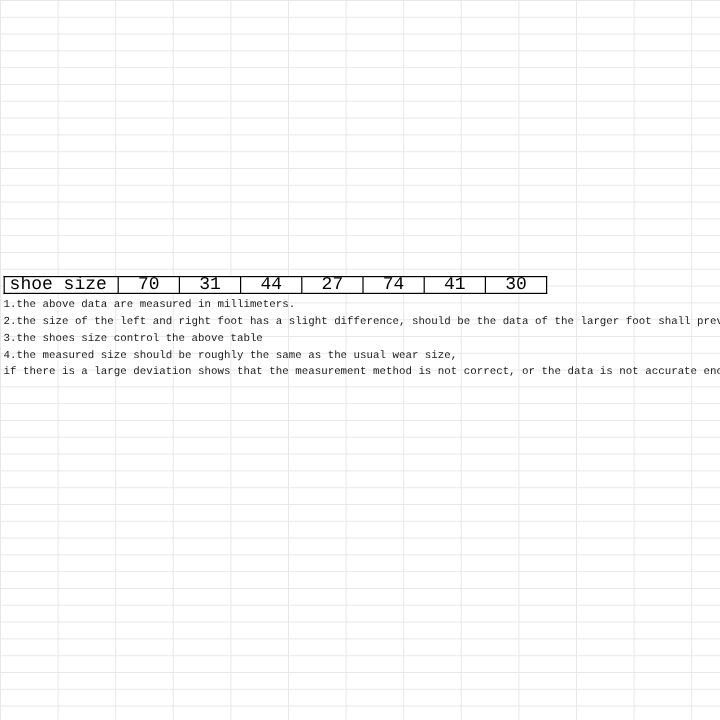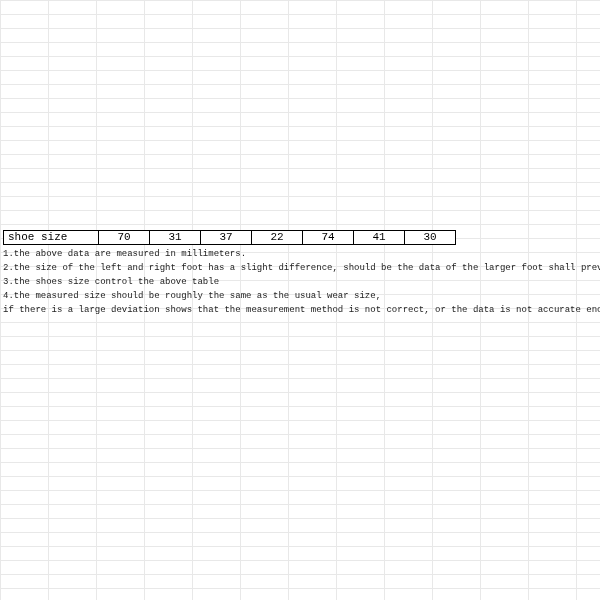--- a/index.html
+++ b/index.html
@@ -34,21 +34,21 @@
   table.size {
     border-collapse: collapse;
     background: #fff;
   }
   table.size td {
     border: 1px solid #000;
     padding: 1px 4px;
     height: 11px;
     line-height: 11px;
     text-align: center;
-    font-size: 11px;
+    font-size: 15px;
     background: #fff;
   }
   table.size td.label {
     width: 86px;
     text-align: left;
     padding-left: 4px;
   }
   table.size td.val {
     width: 42px;
   }
@@ -68,22 +68,22 @@
 <div class="grid-bg"></div>
 
 <div class="content">
 
   <table class="size">
     <tbody>
         <tr>
       <td class="label">shoe size</td>
       <td class="val">70</td>
       <td class="val">31</td>
-      <td class="val">37</td>
-      <td class="val">22</td>
+      <td class="val">44</td>
+      <td class="val">27</td>
       <td class="val">74</td>
       <td class="val">41</td>
       <td class="val">30</td>
     </tr>
   </tbody>
     </table>
 
   <div class="notes">
     <div>1.the above data are measured in millimeters.</div>
     <div>2.the size of the left and right foot has a slight difference, should be the data of the larger foot shall prevail.</div>

